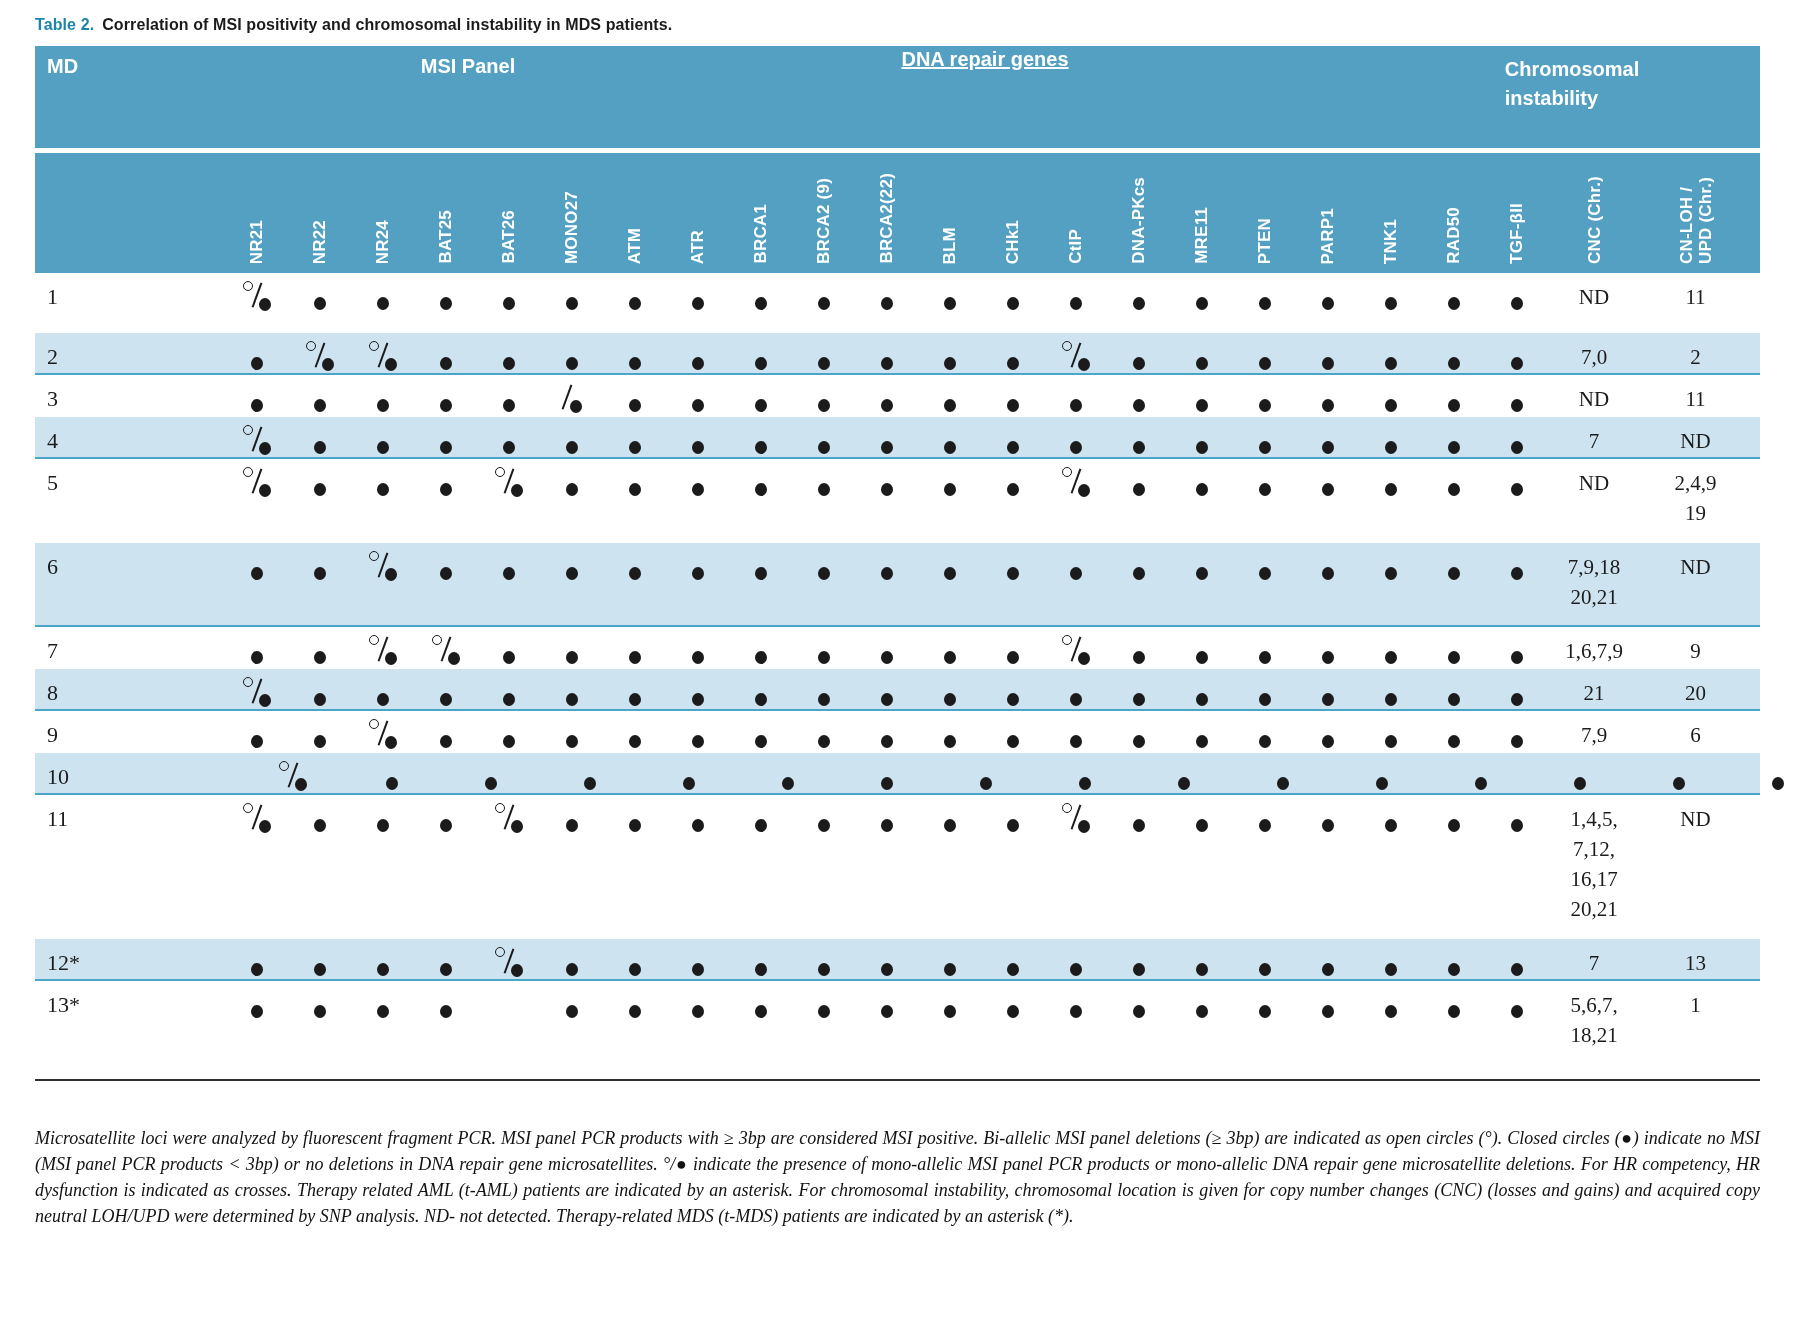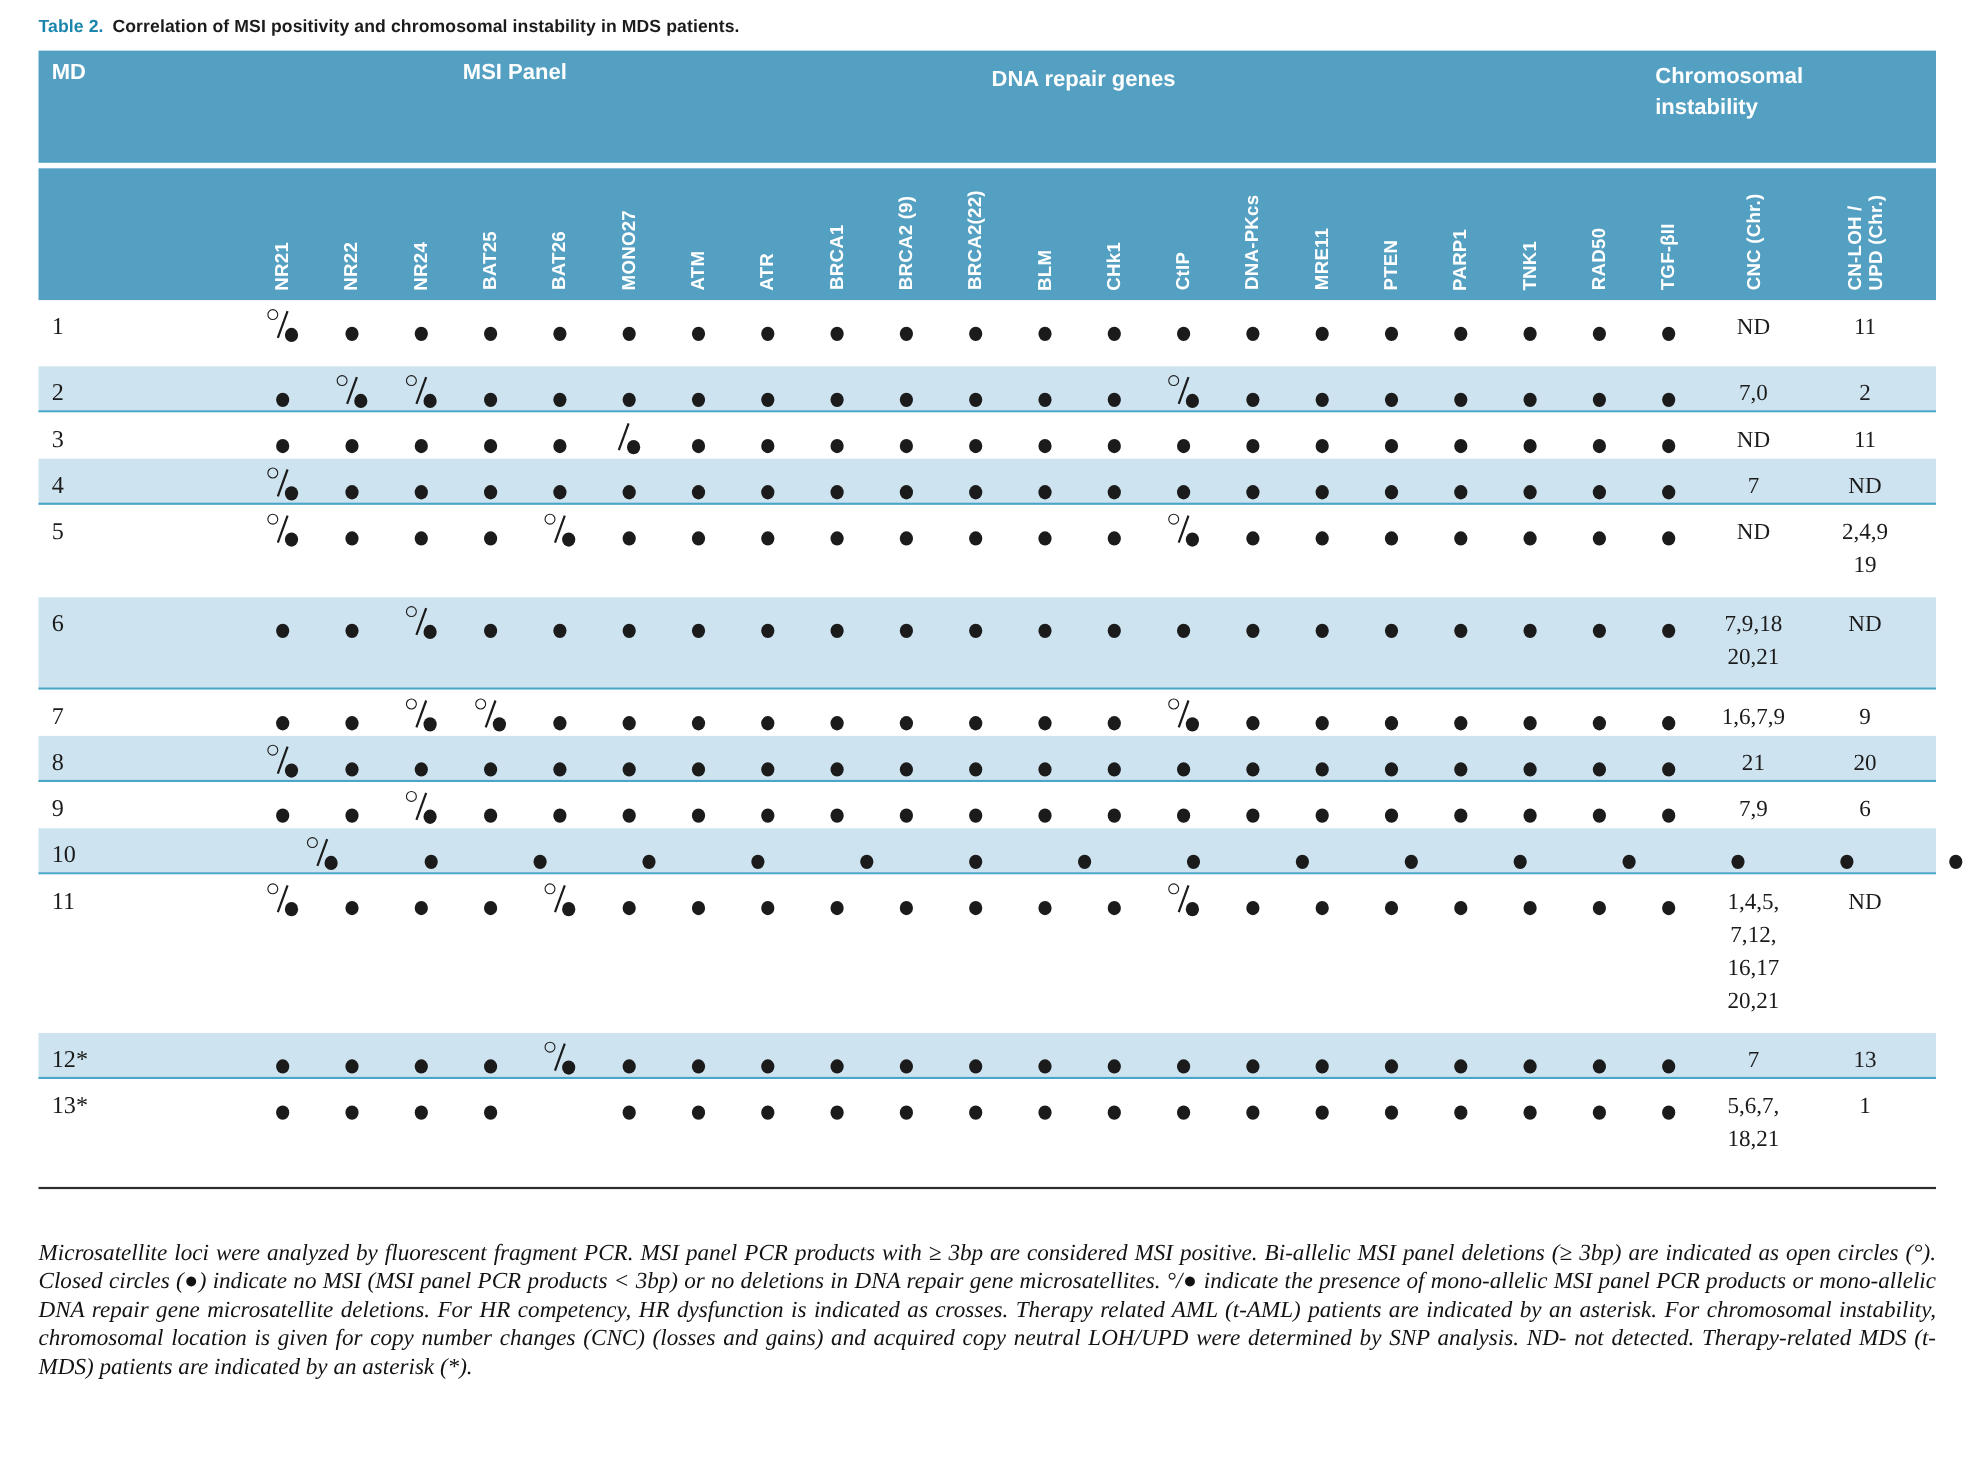--- a/index.html
+++ b/index.html
@@ -16,21 +16,21 @@
     font-family:"Liberation Sans",sans-serif;color:var(--ink);
     overflow:hidden;
   }
   .wrap{width:1725px;margin:0 0 0 35px;padding-top:16px;}
   .title{font-size:16px;font-weight:bold;margin-bottom:12px;letter-spacing:.1px;}
   .title .accent{color:var(--accent);margin-right:8px;}
   
   .thead1{position:relative;height:102px;background:var(--header-bg);color:#fff;font-weight:bold;font-size:20px;}
   .g-md{position:absolute;left:12px;top:9px;}
   .g-msi{position:absolute;left:433px;top:9px;transform:translateX(-50%);}
-  .g-dna{position:absolute;left:950px;top:15px;transform:translateX(-50%);}
+  .g-dna{position:absolute;left:950px;top:2px;transform:translateX(-50%);text-decoration:underline;}
   .g-chr{position:absolute;left:1537px;top:9px;transform:translateX(-50%);text-align:left;line-height:1.45;}
   .headgap{height:5px;background:#fff;}
   
   .thead2{display:grid;grid-template-columns:var(--grid);height:120px;background:var(--header-bg);}
   .colhead{display:flex;justify-content:center;align-items:flex-end;padding-bottom:9px;overflow:visible;}
   .vtext{
     writing-mode:vertical-rl;transform:rotate(180deg);
     color:#fff;font-weight:bold;font-size:17px;line-height:19px;
     white-space:pre-line;letter-spacing:.2px;
   }
@@ -46,21 +46,21 @@
   .od{position:relative;width:28px;height:30px;display:inline-block;}
   .sd{position:relative;width:21px;height:30px;display:inline-block;}
   .ring{position:absolute;top:0;left:0;width:10px;height:10px;border:1.8px solid var(--ink);border-radius:50%;}
   .sl{position:absolute;top:1px;width:1.8px;height:26px;background:var(--ink);transform:rotate(20deg);}
   .od .sl{left:13px;}
   .sd .sl{left:5px;}
   .od .dot,.sd .dot{position:absolute;right:0;bottom:0;}
   .bottom-rule{border-top:2px solid #2e2e2e;margin-top:14px;}
   .footnote{
     margin-top:44px;font-family:"Liberation Serif",serif;font-style:italic;
-    font-size:21px;line-height:26px;text-align:justify;color:#121212;
+    font-size:18px;line-height:26px;text-align:justify;color:#121212;
   }
 </style>
 </head>
 <body>
 
 <div class="wrap">
   <div class="title">
     <span class="accent">Table 2.</span><span>Correlation of MSI positivity and chromosomal instability in MDS patients.</span>
   </div>
 

